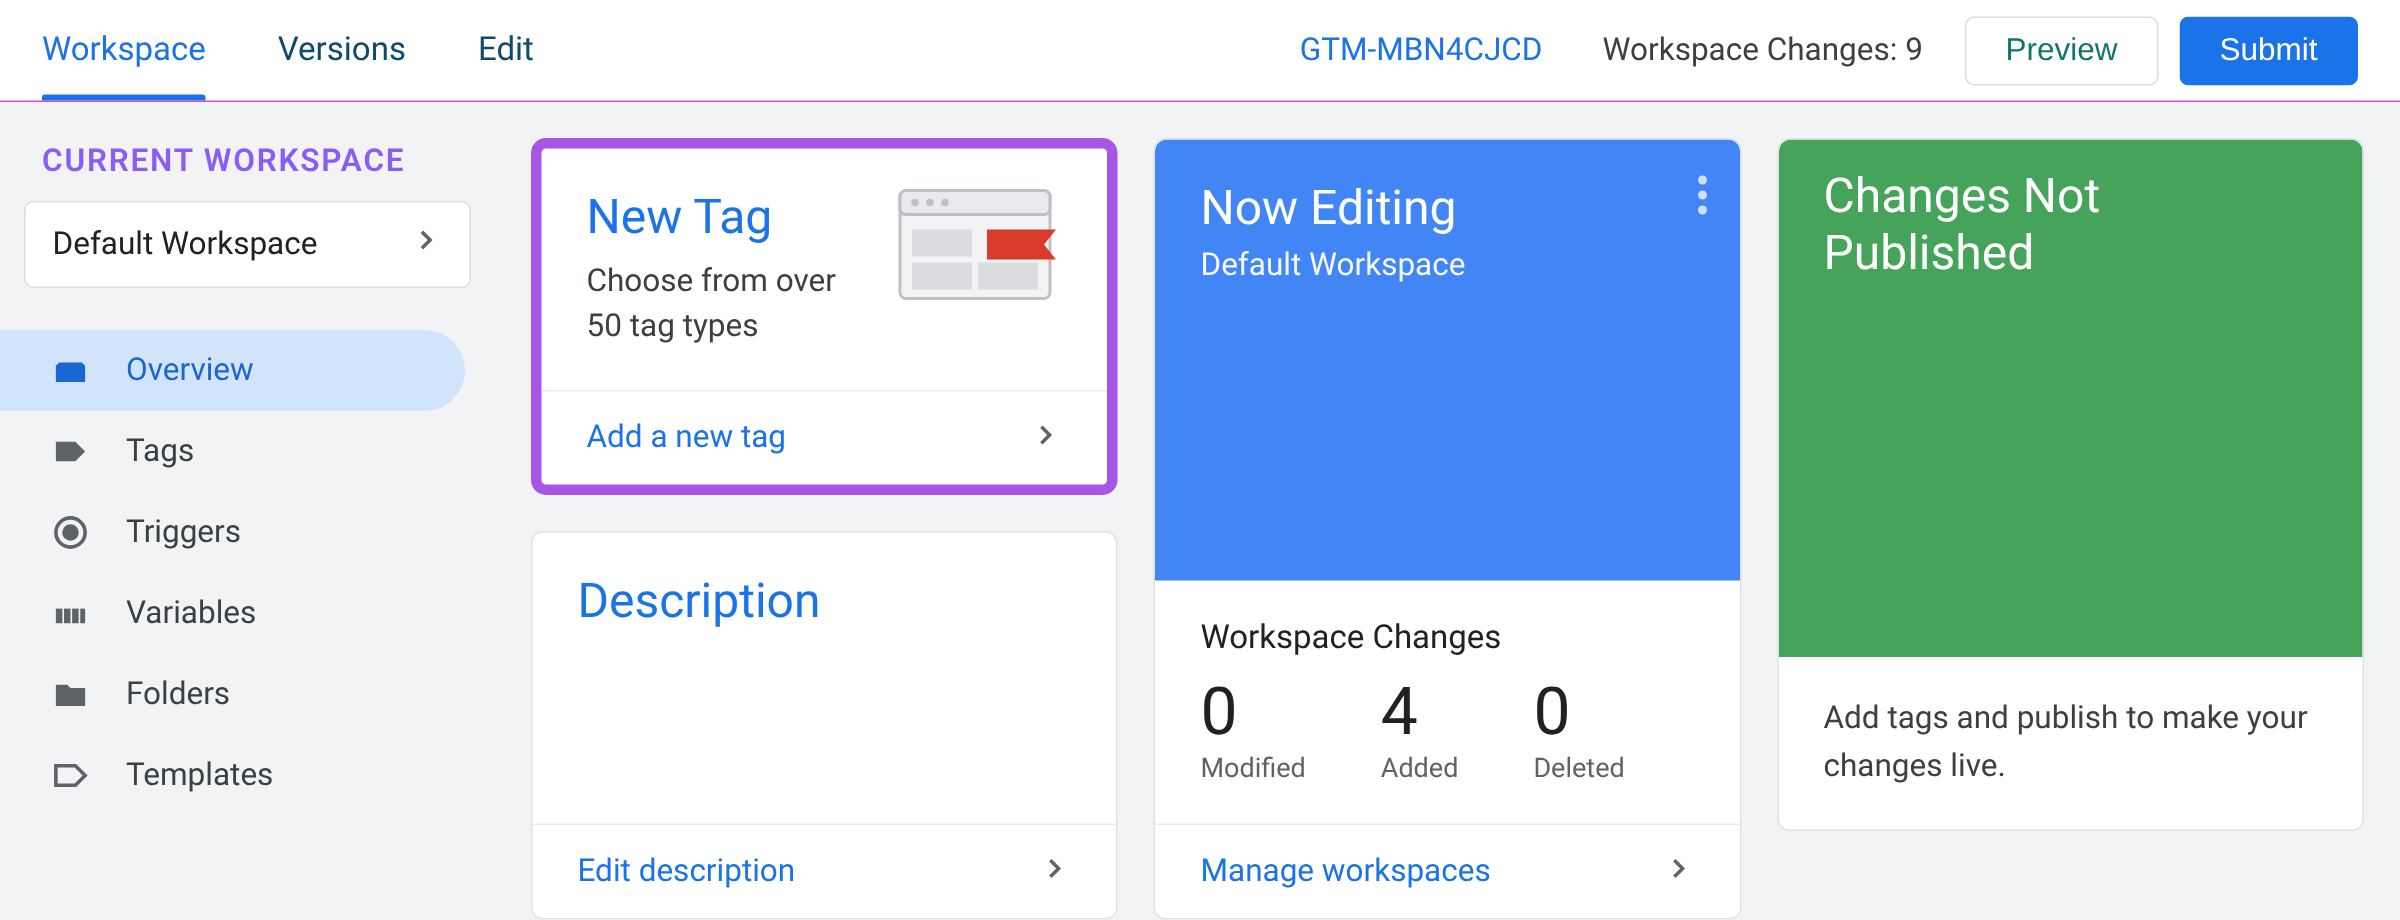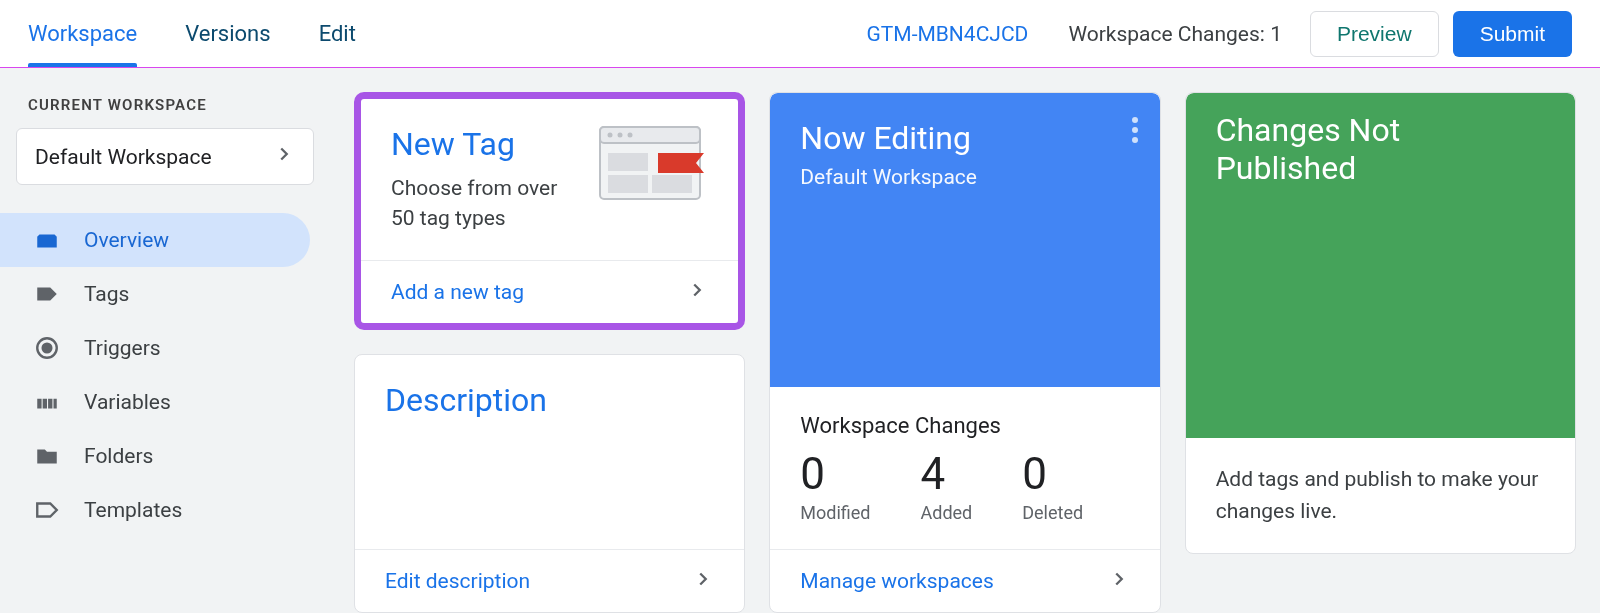--- a/index.html
+++ b/index.html
@@ -12,21 +12,21 @@
     .tab.active::after { content: ""; position: absolute; left: 0; right: 0; bottom: -3px; height: 4px; background: #1a73e8; border-radius: 2px 2px 0 0; }
     .spacer { flex: 1; }
     .container-id { color: #1a73e8; font-size: 21px; margin-right: 40px; cursor: pointer; }
     .changes-label { font-size: 21px; color: #3c4043; margin-right: 28px; }
     .btn { font-size: 21px; padding: 10px 26px; border-radius: 6px; cursor: pointer; border: 1px solid transparent; }
     .btn.outline { background: #fff; color: #0f766e; border: 1px solid #dadce0; margin-right: 14px; }
     .btn.filled { background: #1a73e8; color: #fff; }
     
     .layout { display: flex; height: calc(100% - 68px); }
     .sidebar { width: 330px; padding-top: 28px; padding-left: 0; }
-    .workspace-label { font-size: 15px; letter-spacing: 1.2px; color: #404040; font-weight: 600; margin: 0 0 14px 28px; }
+    .workspace-label { font-size: 21px; letter-spacing: 1.2px; color: #8b5cf6; font-weight: 600; margin: 0 0 14px 28px; }
     .workspace-selector { margin: 0 16px 28px 16px; background: #fff; border: 1px solid #dadce0; border-radius: 6px; padding: 14px 18px; display: flex; align-items: center; justify-content: space-between; cursor: pointer; font-size: 21px; color: #202124; }
     .nav-item { display: flex; align-items: center; gap: 24px; padding: 14px 28px 14px 34px; font-size: 21px; color: #3c4043; cursor: pointer; border-radius: 0 30px 30px 0; margin-right: 20px; }
     .nav-item.active { background: #d2e3fc; color: #1967d2; }
     .nav-icon { width: 26px; height: 26px; display: flex; align-items: center; justify-content: center; flex-shrink: 0; }
     .nav-icon svg { width: 26px; height: 26px; }
     
     .main { flex: 1; padding: 24px 24px 0 24px; display: flex; gap: 24px; }
     .col { flex: 1; display: flex; flex-direction: column; gap: 24px; }
     
     .card { background: #fff; border: 1px solid #dfe1e5; border-radius: 8px; overflow: hidden; display: flex; flex-direction: column; }
@@ -61,21 +61,21 @@
 <body>
 
 <div class="topbar">
   <div class="tabs">
     <div class="tab active">Workspace</div>
     <div class="tab">Versions</div>
     <div class="tab">Edit</div>
   </div>
   <div class="spacer"></div>
   <div class="container-id">GTM-MBN4CJCD</div>
-  <div class="changes-label">Workspace Changes: 1</div>
+  <div class="changes-label">Workspace Changes: 9</div>
   <button class="btn outline">Preview</button>
   <button class="btn filled">Submit</button>
 </div>
 
 <div class="layout">
   <aside class="sidebar">
     <div class="workspace-label">CURRENT WORKSPACE</div>
     <div class="workspace-selector">
       <span>Default Workspace</span>
       <span class="chevron"><svg viewBox="0 0 24 24">

